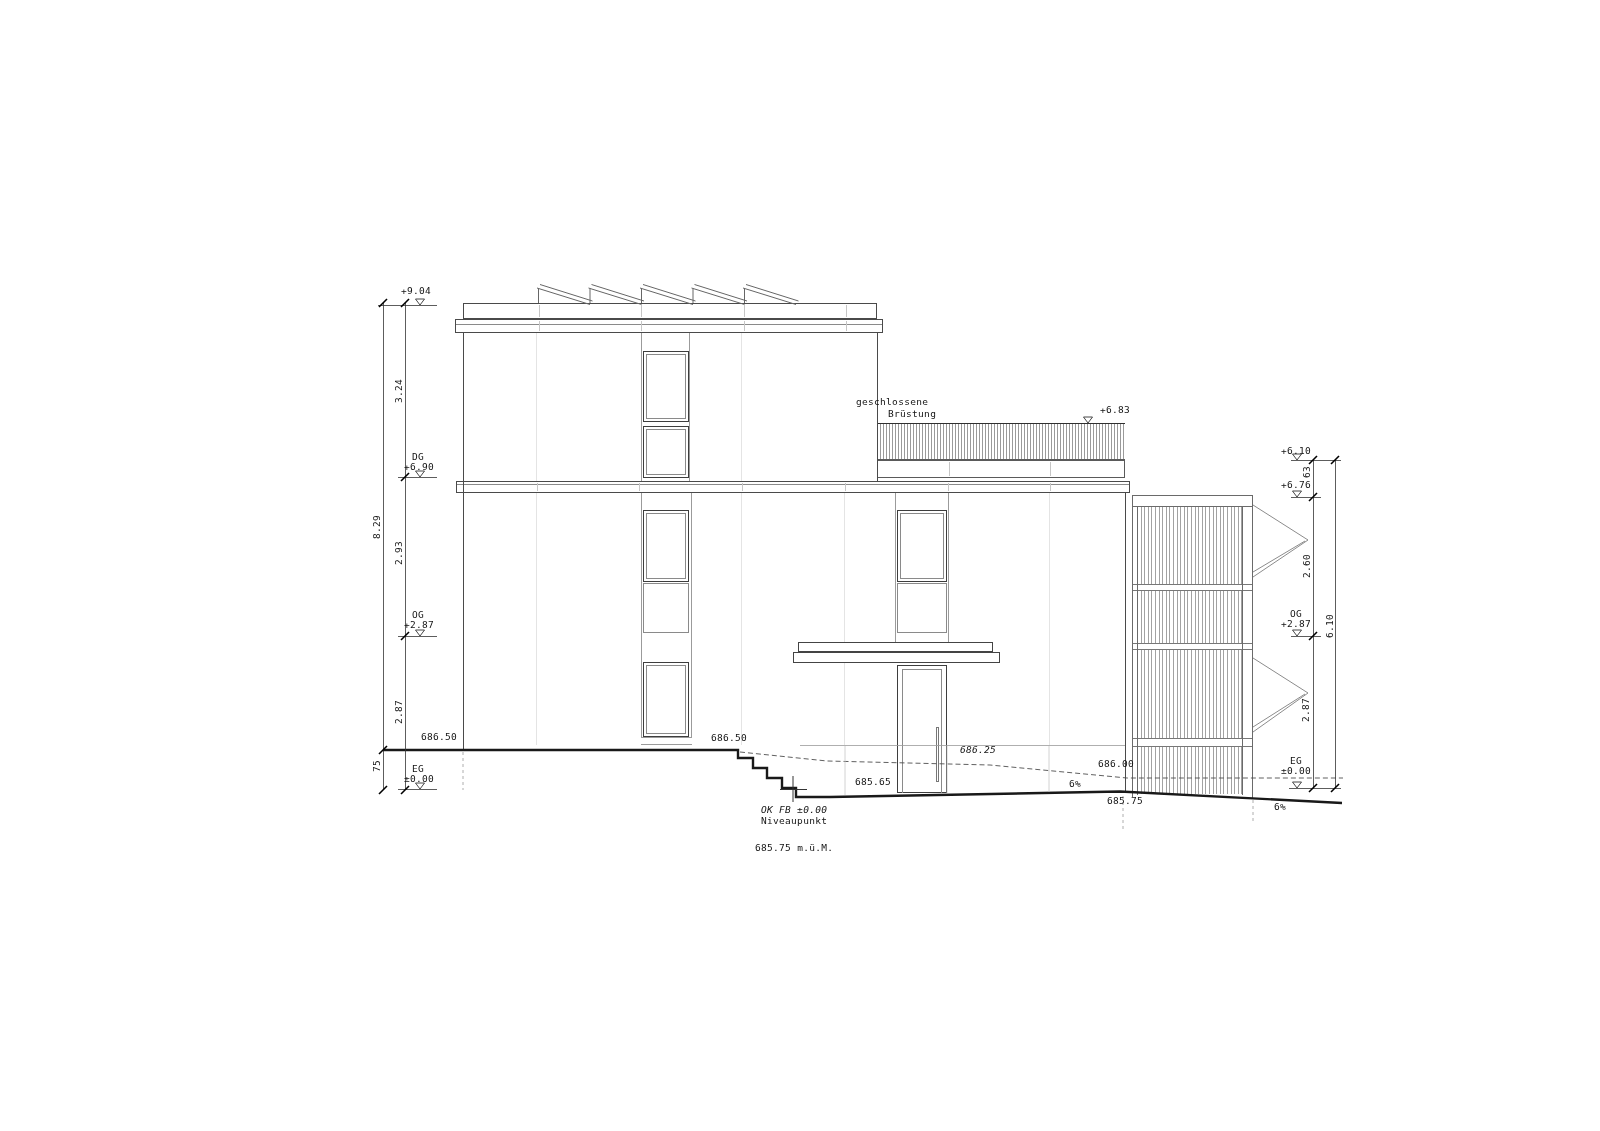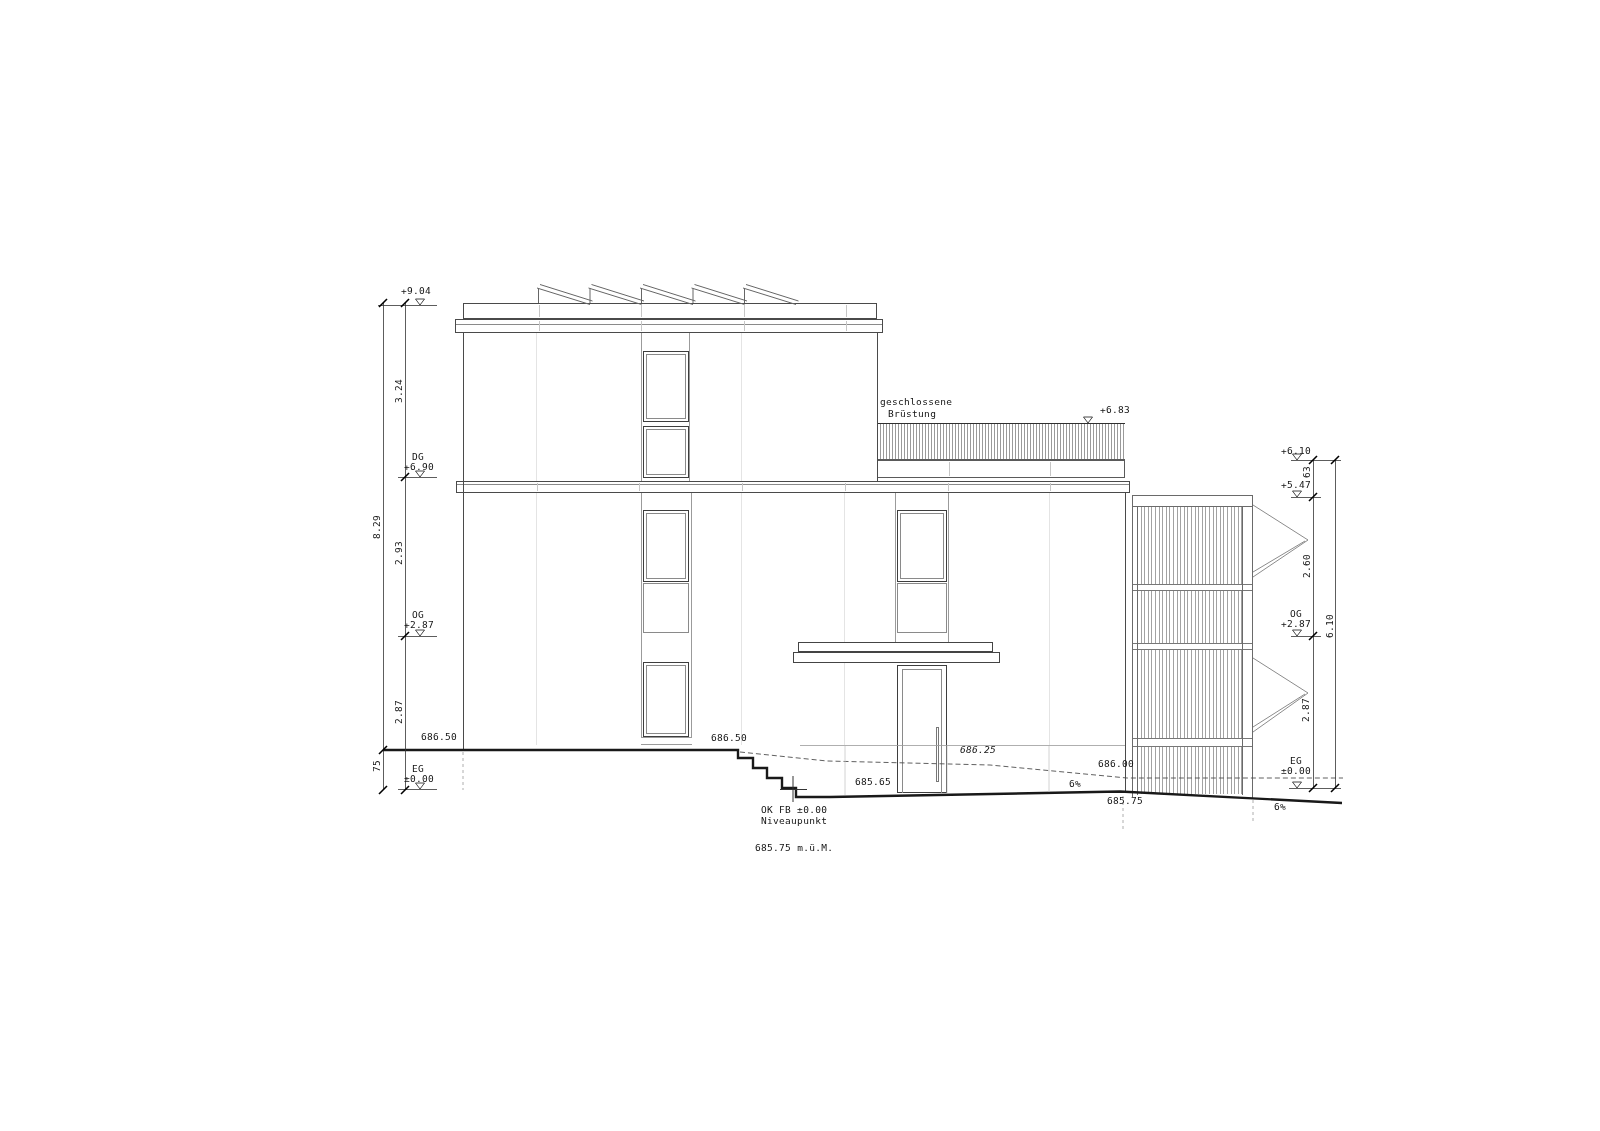--- a/index.html
+++ b/index.html
@@ -211,37 +211,37 @@
   <div class="lbl rot" style="left:399px;top:553px;">2.93</div>
   <div class="lbl" style="left:412px;top:610px;">OG</div>
   <div class="lbl" style="left:404px;top:620px;">+2.87</div>
   <div class="lbl rot" style="left:399px;top:712px;">2.87</div>
   <div class="lbl" style="left:421px;top:732px;">686.50</div>
   <div class="lbl rot" style="left:377px;top:766px;">75</div>
   <div class="lbl" style="left:412px;top:764px;">EG</div>
   <div class="lbl" style="left:404px;top:774px;">±0.00</div>
 
   <div class="lbl" style="left:711px;top:733px;">686.50</div>
-  <div class="lbl" style="left:761px;top:805px;">OK FB ±0.00</div>
+  <div class="lbl" style="left:761px;top:805px;font-style:italic;">OK FB ±0.00</div>
   <div class="lbl" style="left:761px;top:816px;">Niveaupunkt</div>
   <div class="lbl" style="left:755px;top:843px;">685.75 m.ü.M.</div>
   <div class="lbl" style="left:855px;top:777px;">685.65</div>
   <div class="lbl" style="left:960px;top:745px;font-style:italic;">686.25</div>
   <div class="lbl" style="left:1098px;top:759px;">686.00</div>
   <div class="lbl" style="left:1069px;top:779px;">6%</div>
   <div class="lbl" style="left:1107px;top:796px;">685.75</div>
   <div class="lbl" style="left:1274px;top:802px;">6%</div>
 
-  <div class="lbl" style="left:880px;top:397px;">geschlossene</div>
+  <div class="lbl" style="left:856px;top:397px;">geschlossene</div>
   <div class="lbl" style="left:888px;top:409px;">Brüstung</div>
   <div class="lbl" style="left:1072px;top:405px;margin-left:28px;">+6.83</div>
 
   <div class="lbl" style="left:1281px;top:446px;">+6.10</div>
   <div class="lbl rot" style="left:1307px;top:472px;">63</div>
-  <div class="lbl" style="left:1281px;top:480px;">+5.47</div>
+  <div class="lbl" style="left:1281px;top:480px;">+6.76</div>
   <div class="lbl rot" style="left:1307px;top:566px;">2.60</div>
   <div class="lbl" style="left:1290px;top:609px;">OG</div>
   <div class="lbl" style="left:1281px;top:619px;">+2.87</div>
   <div class="lbl rot" style="left:1330px;top:626px;">6.10</div>
   <div class="lbl rot" style="left:1306px;top:710px;">2.87</div>
   <div class="lbl" style="left:1290px;top:756px;">EG</div>
   <div class="lbl" style="left:1281px;top:766px;">±0.00</div>
 
 </div>
 

